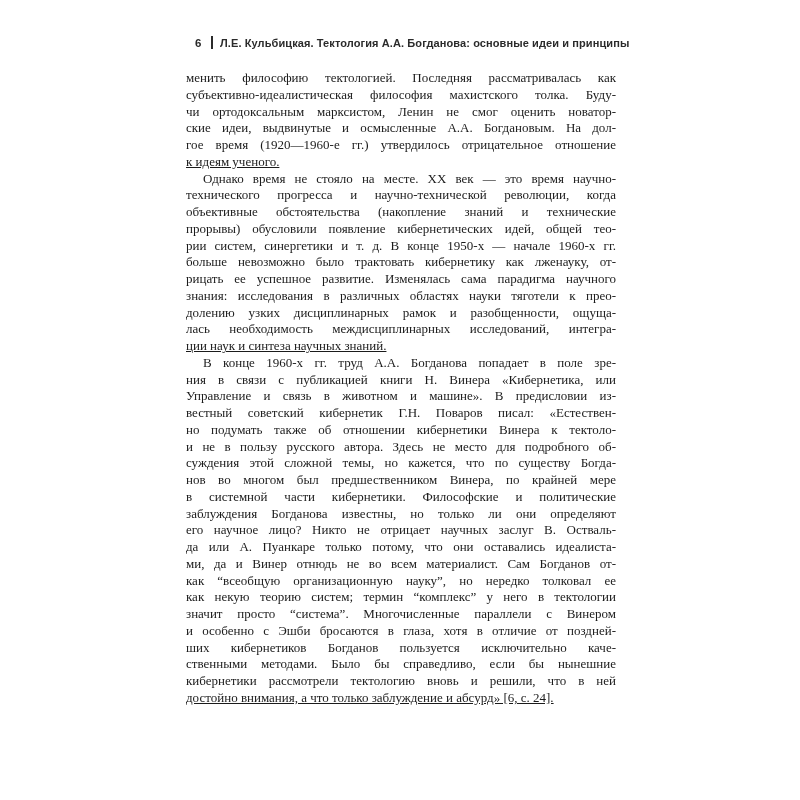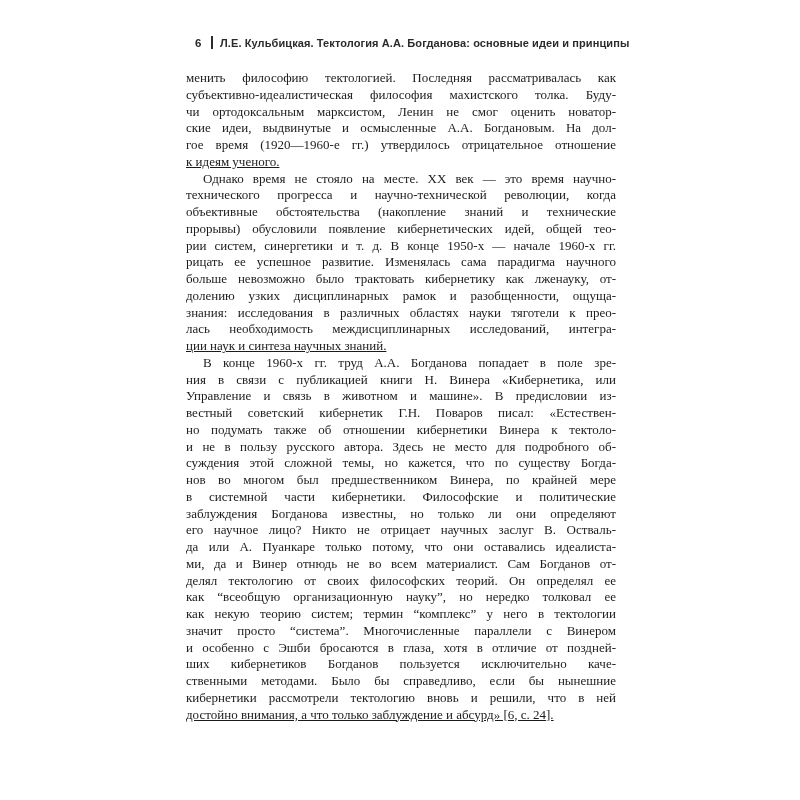--- a/index.html
+++ b/index.html
@@ -83,40 +83,39 @@
       <div class="line">субъективно-идеалистическая философия махистского толка. Буду-</div>
       <div class="line">чи ортодоксальным марксистом, Ленин не смог оценить новатор-</div>
       <div class="line">ские идеи, выдвинутые и осмысленные А.А. Богдановым. На дол-</div>
       <div class="line">гое время (1920—1960-е гг.) утвердилось отрицательное отношение</div>
       <div class="line last">к идеям ученого.</div>
       <div class="line indent">Однако время не стояло на месте. XX век — это время научно-</div>
       <div class="line">технического прогресса и научно-технической революции, когда</div>
       <div class="line">объективные обстоятельства (накопление знаний и технические</div>
       <div class="line">прорывы) обусловили появление кибернетических идей, общей тео-</div>
       <div class="line">рии систем, синергетики и т. д. В конце 1950-х — начале 1960-х гг.</div>
+      <div class="line">больше невозможно было трактовать кибернетику как лженауку, от-</div>
       <div class="line">рицать ее успешное развитие. Изменялась сама парадигма научного</div>
-      <div class="line">больше невозможно было трактовать кибернетику как лженауку, от-</div>
+      <div class="line">знания: исследования в различных областях науки тяготели к прео-</div>
       <div class="line">долению узких дисциплинарных рамок и разобщенности, ощуща-</div>
-      <div class="line">знания: исследования в различных областях науки тяготели к прео-</div>
       <div class="line">лась необходимость междисциплинарных исследований, интегра-</div>
       <div class="line last">ции наук и синтеза научных знаний.</div>
       <div class="line indent">В конце 1960-х гг. труд А.А. Богданова попадает в поле зре-</div>
       <div class="line">ния в связи с публикацией книги Н. Винера «Кибернетика, или</div>
       <div class="line">Управление и связь в животном и машине». В предисловии из-</div>
       <div class="line">вестный советский кибернетик Г.Н. Поваров писал: «Естествен-</div>
       <div class="line">но подумать также об отношении кибернетики Винера к тектоло-</div>
       <div class="line">и не в пользу русского автора. Здесь не место для подробного об-</div>
       <div class="line">суждения этой сложной темы, но кажется, что по существу Богда-</div>
       <div class="line">нов во многом был предшественником Винера, по крайней мере</div>
       <div class="line">в системной части кибернетики. Философские и политические</div>
       <div class="line">заблуждения Богданова известны, но только ли они определяют</div>
       <div class="line">его научное лицо? Никто не отрицает научных заслуг В. Остваль-</div>
       <div class="line">да или А. Пуанкаре только потому, что они оставались идеалиста-</div>
       <div class="line">ми, да и Винер отнюдь не во всем материалист. Сам Богданов от-</div>
-      <div class="line">делял тектологию от своих философских теорий. Он определял ее</div>
       <div class="line">как “всеобщую организационную науку”, но нередко толковал ее</div>
       <div class="line">как некую теорию систем; термин “комплекс” у него в тектологии</div>
       <div class="line">значит просто “система”. Многочисленные параллели с Винером</div>
       <div class="line">и особенно с Эшби бросаются в глаза, хотя в отличие от поздней-</div>
       <div class="line">ших кибернетиков Богданов пользуется исключительно каче-</div>
       <div class="line">ственными методами. Было бы справедливо, если бы нынешние</div>
       <div class="line">кибернетики рассмотрели тектологию вновь и решили, что в ней</div>
       <div class="line last">достойно внимания, а что только заблуждение и абсурд» [6, с. 24].</div>
     </div>
 

